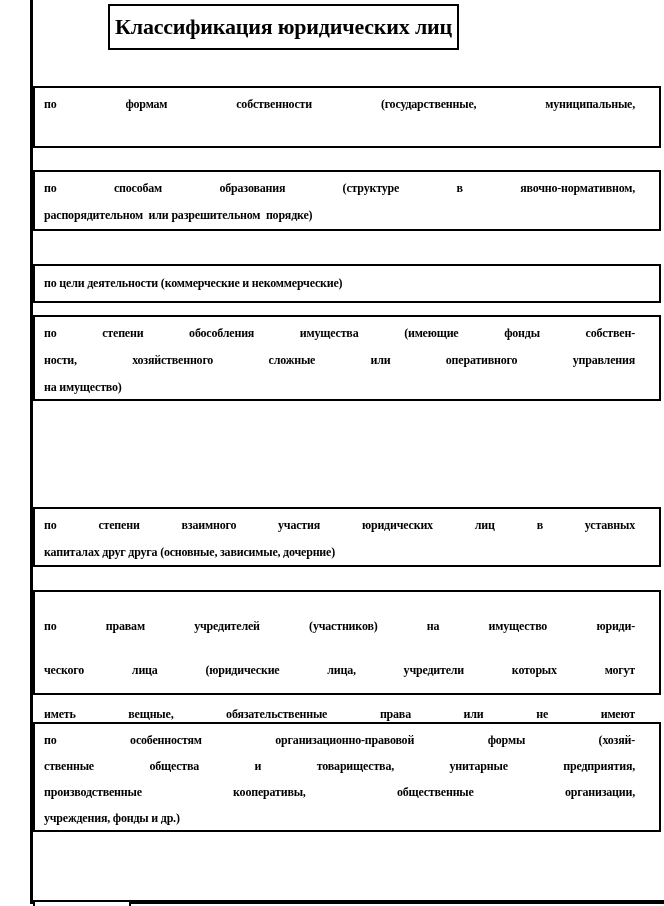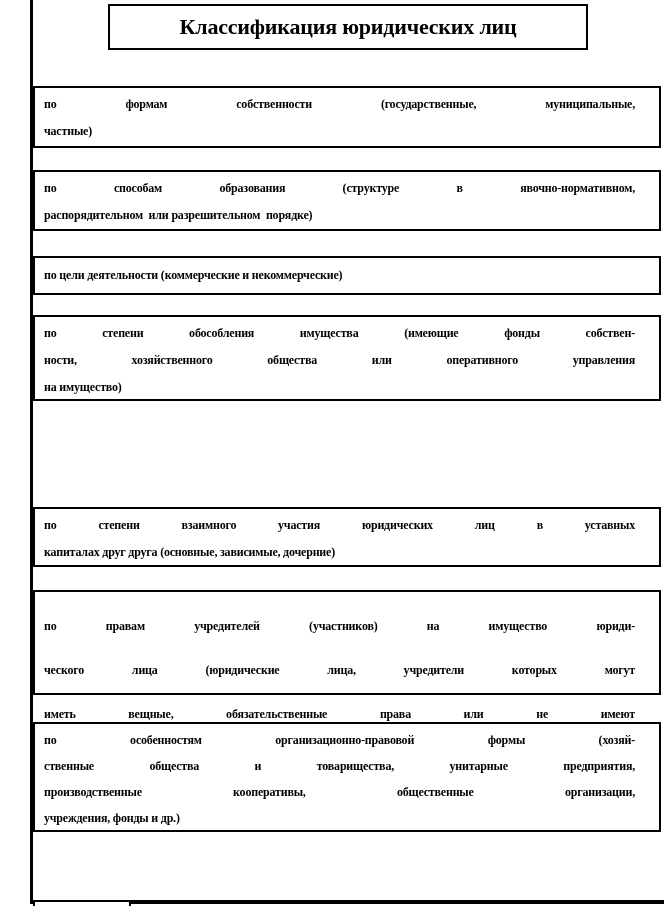--- a/index.html
+++ b/index.html
@@ -29,21 +29,21 @@
     left: 30px;
     top: 900px;
     width: 634px;
     height: 4px;
     background: #000000;
   }
   .title-box {
     position: absolute;
     left: 108px;
     top: 4px;
-    width: 480px;
+    width: 351px;
     height: 46px;
     background: #ffffff;
     border: 2px solid #000000;
     box-sizing: border-box;
     display: flex;
     align-items: center;
     justify-content: center;
     font-weight: bold;
     font-size: 22px;
     letter-spacing: -0.2px;
@@ -63,21 +63,21 @@
   .box .ln {
     line-height: 27px;
     white-space: pre-wrap;
   }
   .box .ln.fill {
     text-align: justify;
     text-align-last: justify;
   }
   .b1 { top: 86px;  height: 62px; }
   .b2 { top: 170px; height: 61px; }
-  .b3 { top: 256px; height: 39px; display: flex; align-items: center; padding-top: 0; }
+  .b3 { top: 264px; height: 39px; display: flex; align-items: center; padding-top: 0; }
   .b4 { top: 315px; height: 86px; }
   .b5 { top: 423px; height: 60px; display: flex; align-items: center; padding-top: 0; }
   .b6 { top: 507px; height: 60px; }
   .b7 { top: 590px; height: 105px; }
   .b7 .ln { line-height: 25px; margin-top: 19px; }
   .b8 { top: 722px; height: 110px; }
   .b8 .ln { line-height: 26px; }
   .b9 { top: 900px; height: 61px; width: 98px; display: flex; align-items: center; padding-top: 0; text-align: center; }
 </style>
 </head>
@@ -87,35 +87,34 @@
 
   <div class="vline"></div>
   <div class="hline"></div>
 
   <div class="title-box">
     <span>Классификация юридических лиц</span>
   </div>
 
   <div class="box b1">
     <div class="ln fill">по формам собственности (государственные, муниципальные,</div>
-    <div class="ln">частные)</div>
   </div>
 
   <div class="box b2">
     <div class="ln fill">по способам образования (структуре в явочно-нормативном,</div>
     <div class="ln">распорядительном  или разрешительном  порядке)</div>
   </div>
 
   <div class="box b3">
     <div class="ln">по цели деятельности (коммерческие и некоммерческие)</div>
   </div>
 
   <div class="box b4">
     <div class="ln fill">по степени обособления имущества (имеющие фонды собствен-</div>
-    <div class="ln fill">ности, хозяйственного общества или оперативного управления</div>
+    <div class="ln fill">ности, хозяйственного сложные или оперативного управления</div>
     <div class="ln">на имущество)</div>
   </div>
 
 
   <div class="box b6">
     <div class="ln fill">по степени взаимного участия юридических лиц в уставных</div>
     <div class="ln">капиталах друг друга (основные, зависимые, дочерние)</div>
   </div>
 
   <div class="box b7">

